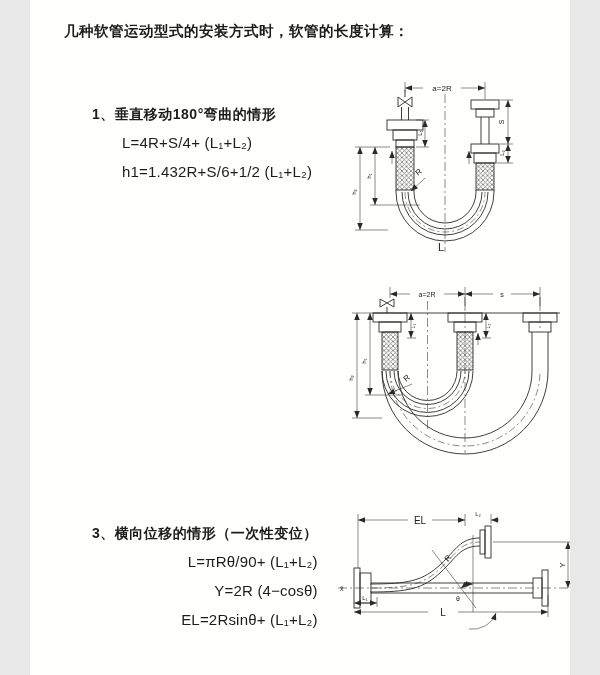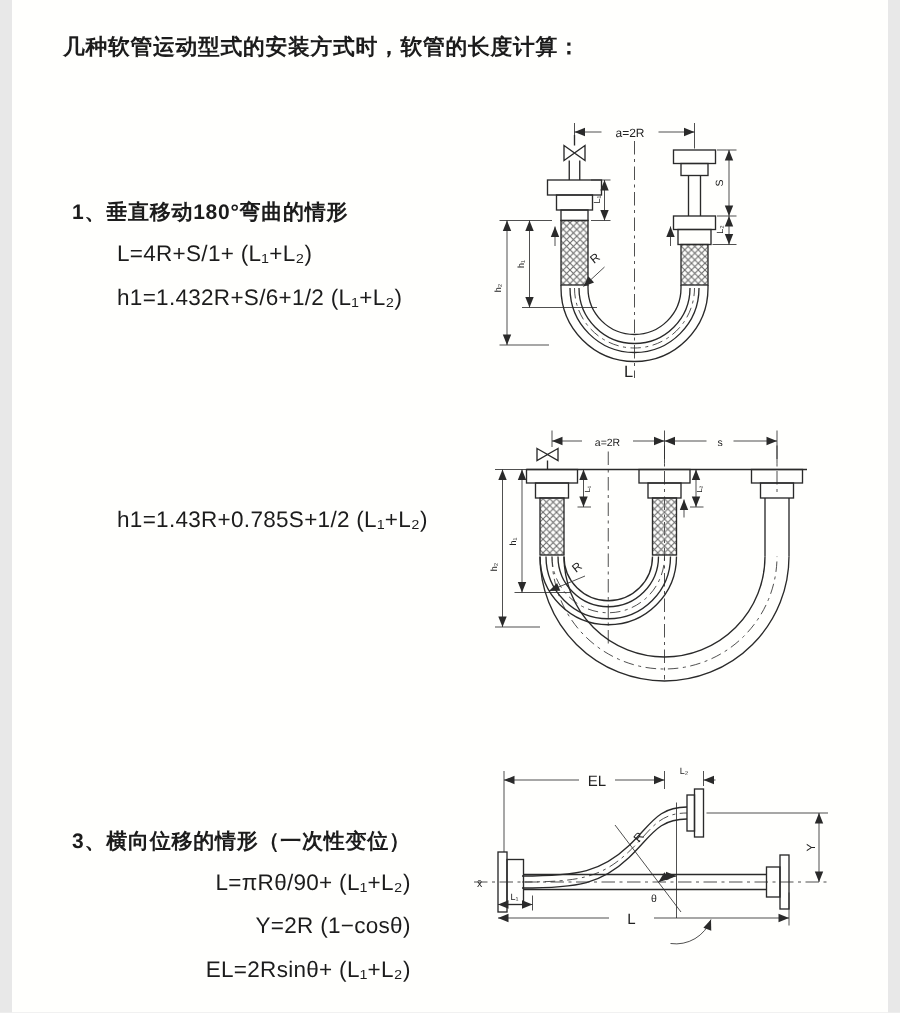--- a/index.html
+++ b/index.html
@@ -1,26 +1,26 @@
 <!DOCTYPE html>
 <html><head>
 <meta charset="utf-8">
 <style>
   * { box-sizing: border-box; }
   html,body { margin:0; padding:0; background:#e8e8e8; }
   .page {
-    position:relative; width:584px; height:675px; margin:0 auto;
+    position:relative; width:540px; height:675px; margin:0 auto;
     background:#fffffd; overflow:hidden;
     font-family:"Liberation Sans", sans-serif; color:#1c1c1c;
   }
   .title {
     position:absolute; left:34px; top:22px; margin:0;
     font-size:14.5px; font-weight:bold; letter-spacing:0.5px;
   }
-  .sec { position:absolute; left:40px;margin-top:27px; }
+  .sec { position:absolute; left:62px; }
   .sec .heading { font-size:14px; font-weight:bold; letter-spacing:0.5px; line-height:20px; }
   .sec .formula { font-size:15px; letter-spacing:0.2px; line-height:20px; margin:9px 0 0 30px; white-space:pre; }
   #sec1 { top:104px; }
   #sec2 { top:301px; }
   #sec3 { top:523px;text-align:right; }
   .diagram { position:absolute; }
   #d1 { left:300px; top:72px; }
   #d2 { left:300px; top:283px; }
   #d3 { left:298px; top:500px; }
   svg { display:block; }
@@ -29,32 +29,31 @@
 </style>
 </head>
 <body>
 
 <div class="page">
 
   <h1 class="title">几种软管运动型式的安装方式时，软管的长度计算：</h1>
 
   <section class="sec" id="sec1">
     <div class="heading">1、垂直移动180°弯曲的情形</div>
-    <div class="formula">L=4R+S/1+ (L₁+L₂)</div>
+    <div class="formula">L=4R+S/4+ (L₁+L₂)</div>
     <div class="formula">h1=1.432R+S/6+1/2 (L₁+L₂)</div>
   </section>
 
   <section class="sec" id="sec2">
-    <div class="formula">h1=1.43R+0.785S+1/2 (L₁+L₂)</div>
   </section>
 
   <section class="sec" id="sec3">
     <div class="heading">3、横向位移的情形（一次性变位）</div>
     <div class="formula">L=πRθ/90+ (L₁+L₂)</div>
-    <div class="formula">Y=2R (1−cosθ)</div>
+    <div class="formula">Y=2R (4−cosθ)</div>
     <div class="formula">EL=2Rsinθ+ (L₁+L₂)</div>
   </section>
 
   <div class="diagram" id="d1">
     <svg width="250" height="185" viewBox="0 0 250 185">
       <defs>
         <marker id="ar1" viewBox="0 0 10 10" refX="10" refY="5" markerWidth="10" markerHeight="7" markerUnits="userSpaceOnUse" orient="auto-start-reverse">
           <path d="M0,1 L10,5 L0,9 z" fill="#2a2a2a"></path>
         </marker>
         <pattern id="hb1" width="4.5" height="4.5" patternUnits="userSpaceOnUse">

